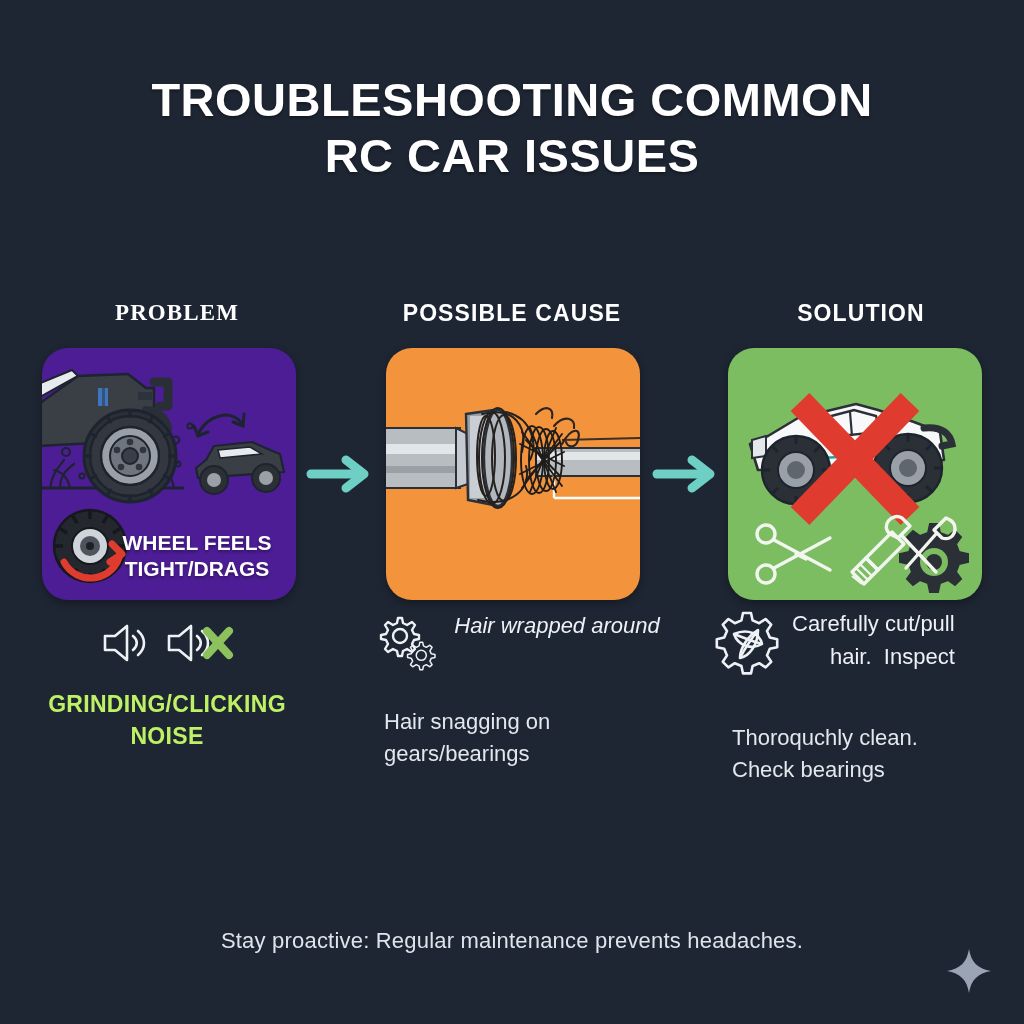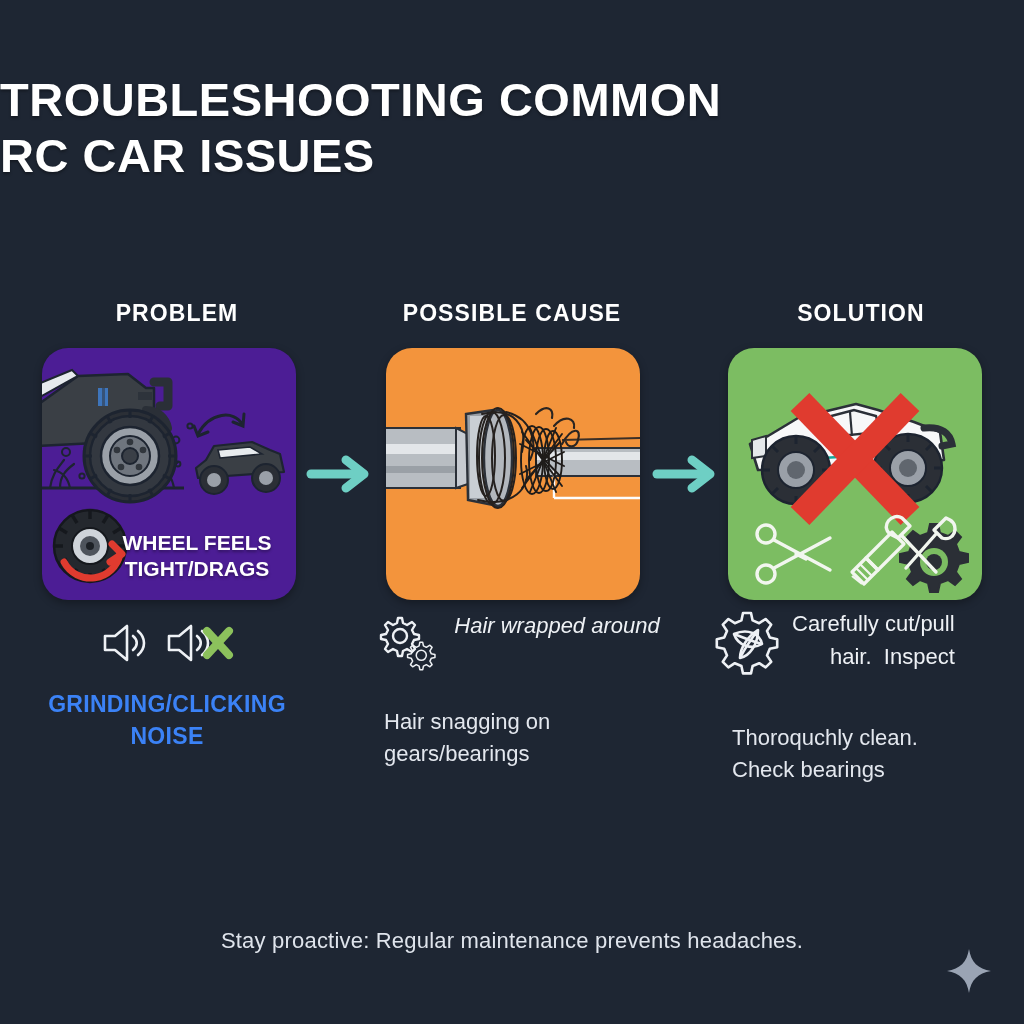--- a/index.html
+++ b/index.html
@@ -8,20 +8,21 @@
     width:1024px; height:1024px;
     background:#1e2633;
     font-family:"Liberation Sans", sans-serif;
     position:relative; overflow:hidden;
     color:#fff;
   }
 
   
   #title-block{
     position:absolute; left:0; top:72px; width:1024px;
+    text-align:center;
   }
   #title-block .tline{
     display:block;
     font-weight:bold;
     font-size:47px;
     letter-spacing:0.5px;
     line-height:56px;
     color:#ffffff;
     text-shadow:0 2px 3px rgba(0,0,0,.35);
   }
@@ -38,21 +39,21 @@
   .col.c3{ left:712px; }
 
   .col-head{
     text-align:center;
     font-weight:bold;
     font-size:23px;
     letter-spacing:1.1px;
     color:#ffffff;
     height:34px;
   }
-  .col.c1 .col-head{ padding-left:22px; }
+  .col.c1 .col-head{ padding-left:22px;font-family:Liberation Serif, serif; }
   .col.c3 .col-head{ padding-left:10px; }
 
   .card{
     position:relative;
     width:254px; height:252px;
     border-radius:26px;
     margin:14px auto 0 auto;
     overflow:hidden;
     box-shadow:0 3px 9px rgba(0,0,0,.32);
   }
@@ -88,21 +89,21 @@
   .icon-row{
     display:flex; align-items:center; justify-content:center;
     gap:14px; height:62px;
   }
 
   .noise-label{
     margin-top:14px;
     font-weight:bold;
     font-size:23px;
     line-height:32px;
-    color:#3b82f6;
+    color:#bef264;
     letter-spacing:.3px;
   }
 
   .lead-row{
     position:absolute;
     display:flex; align-items:flex-start;
   }
   .lead-icon{ flex:0 0 auto; margin-top:2px; }
 
   .lead-text{

